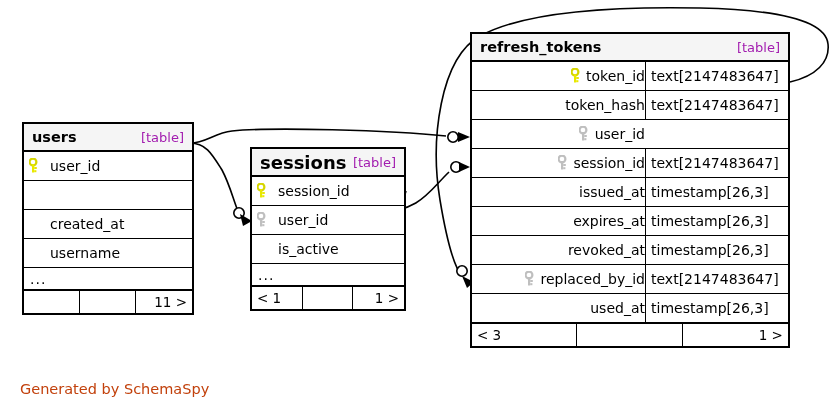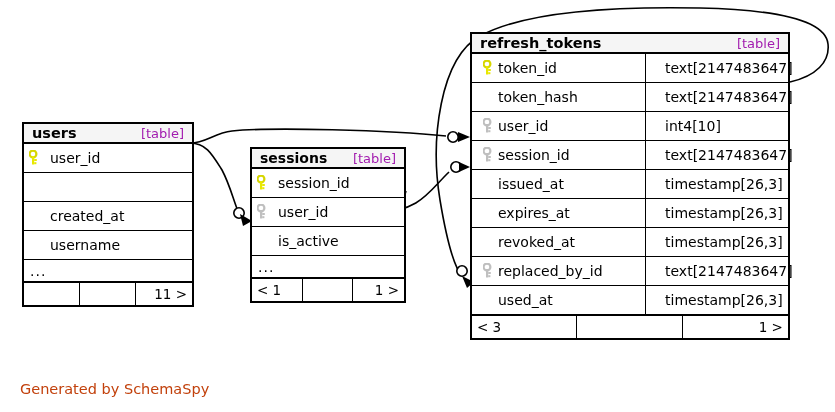--- a/index.html
+++ b/index.html
@@ -37,21 +37,21 @@
     z-index: 3;
   }
   .tbl-head {
     display: flex;
     align-items: center;
     justify-content: space-between;
     background: #f5f5f5;
     border-bottom: 2px solid #000000;
     box-sizing: border-box;
     padding: 0 8px;
-    height: 20px;
+    height: 28px;
   }
   .tbl-head .tname {
     font-weight: bold;
     font-size: 14.5px;
     letter-spacing: 0px;
   }
   .tbl-head .ttype {
     font-size: 13px;
     color: #a21caf;
   }
@@ -71,21 +71,21 @@
     font-size: 14px;
     flex: 1 1 auto;
     min-width: 0;
     overflow: hidden;
     white-space: nowrap;
   }
   .cell-type {
     display: flex;
     align-items: center;
     box-sizing: border-box;
-    padding-left: 19px;
+    padding-left: 5px;
     font-size: 14px;
     border-left: 1px solid #000000;
     white-space: nowrap;
   }
   .keyslot {
     width: 20px;
     min-width: 20px;
     display: flex;
     align-items: center;
     justify-content: center;
@@ -122,25 +122,25 @@
   .footer .fright { justify-content: flex-end; }
 
   
   #tbl-users { left: 22px; top: 122px; width: 172px; }
   #tbl-users .cell-name { flex: 1 1 auto; }
   #tbl-users .footer .fcell { width: 33.33%; }
 
   
   #tbl-sessions { left: 250px; top: 147px; width: 156px; }
   #tbl-sessions .footer .fcell { width: 33.33%; }
-  #tbl-sessions .tbl-head .tname { font-size: 14px; }
+  #tbl-sessions .tbl-head .tname { font-size: 18px; }
 
   
   #tbl-refresh { left: 470px; top: 32px; width: 320px; }
-  #tbl-refresh .cell-name { width: 173px; flex: 0 0 173px; }
+  #tbl-refresh .cell-name { width: 173px; flex: 0 0 173px; justify-content: flex-end; }
   #tbl-refresh .cell-type { flex: 1 1 auto; }
   #tbl-refresh .footer .fcell { width: 33.33%; }
 
   .caption {
     position: absolute;
     left: 20px;
     top: 381px;
     font-size: 14.5px;
     color: #c2410c;
     z-index: 4;
@@ -295,21 +295,20 @@
         <span class="keyslot">
           <svg width="11" height="16" viewBox="0 0 11 16">
               <circle cx="4" cy="4" r="3.4" fill="none" stroke="#bfbfbf" stroke-width="2.2"></circle>
               <rect x="3" y="6" width="2.2" height="8.5" fill="#bfbfbf"></rect>
               <rect x="5.2" y="9" width="2.6" height="2" fill="#bfbfbf"></rect>
               <rect x="5.2" y="12.2" width="2.2" height="2" fill="#bfbfbf"></rect>
             </svg>
         </span>
         <span>user_id</span>
       </span>
-      <span class="cell-type">int4[10]</span>
     </div>
 
     <div class="row">
       <span class="cell-name">
         <span class="keyslot">
           <svg width="11" height="16" viewBox="0 0 11 16">
               <circle cx="4" cy="4" r="3.4" fill="none" stroke="#bfbfbf" stroke-width="2.2"></circle>
               <rect x="3" y="6" width="2.2" height="8.5" fill="#bfbfbf"></rect>
               <rect x="5.2" y="9" width="2.6" height="2" fill="#bfbfbf"></rect>
               <rect x="5.2" y="12.2" width="2.2" height="2" fill="#bfbfbf"></rect>

